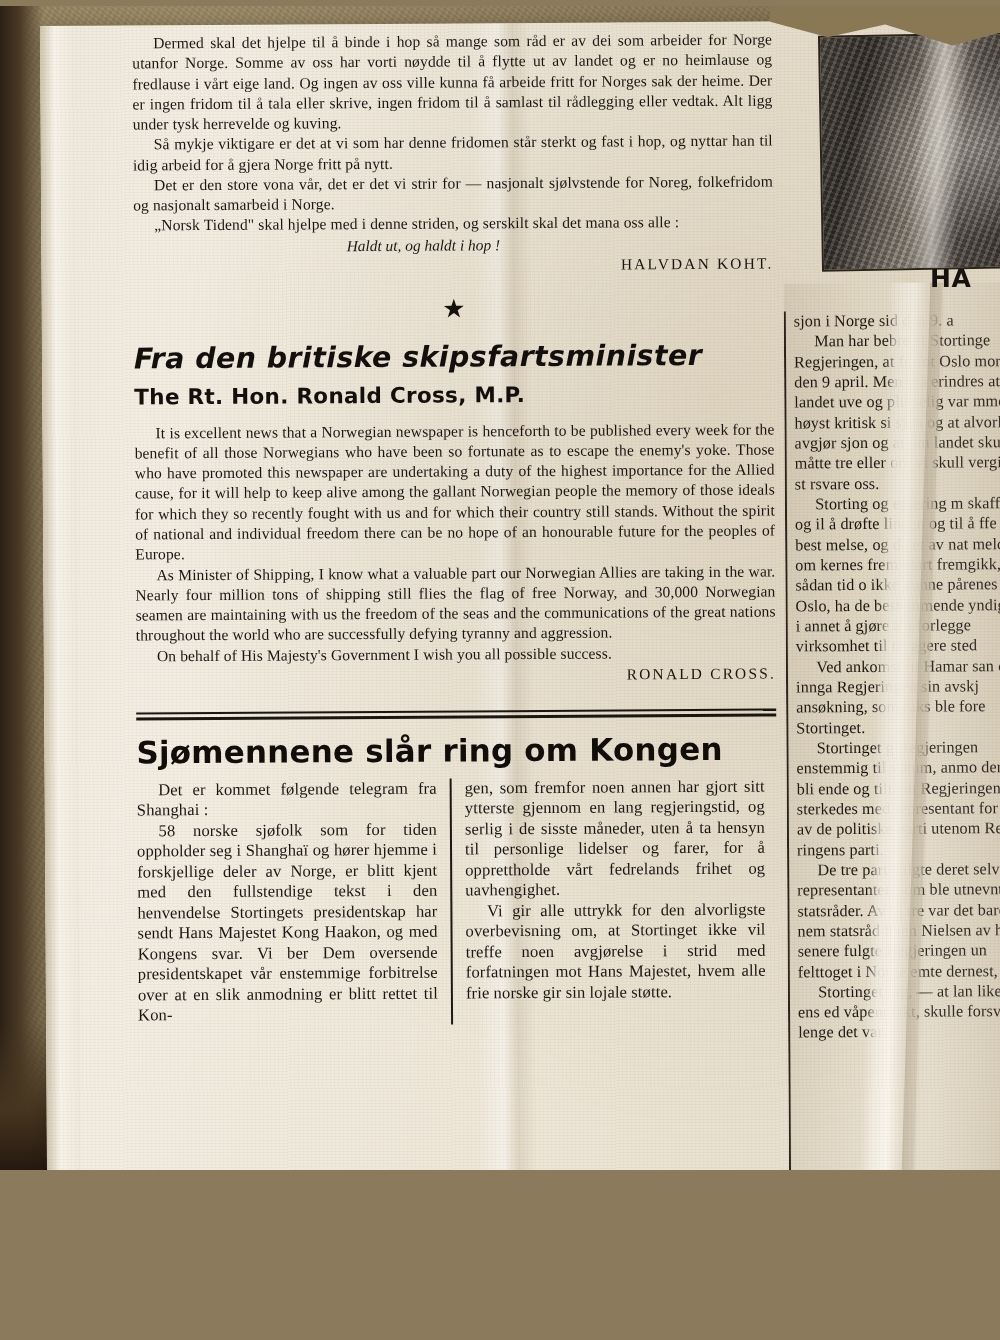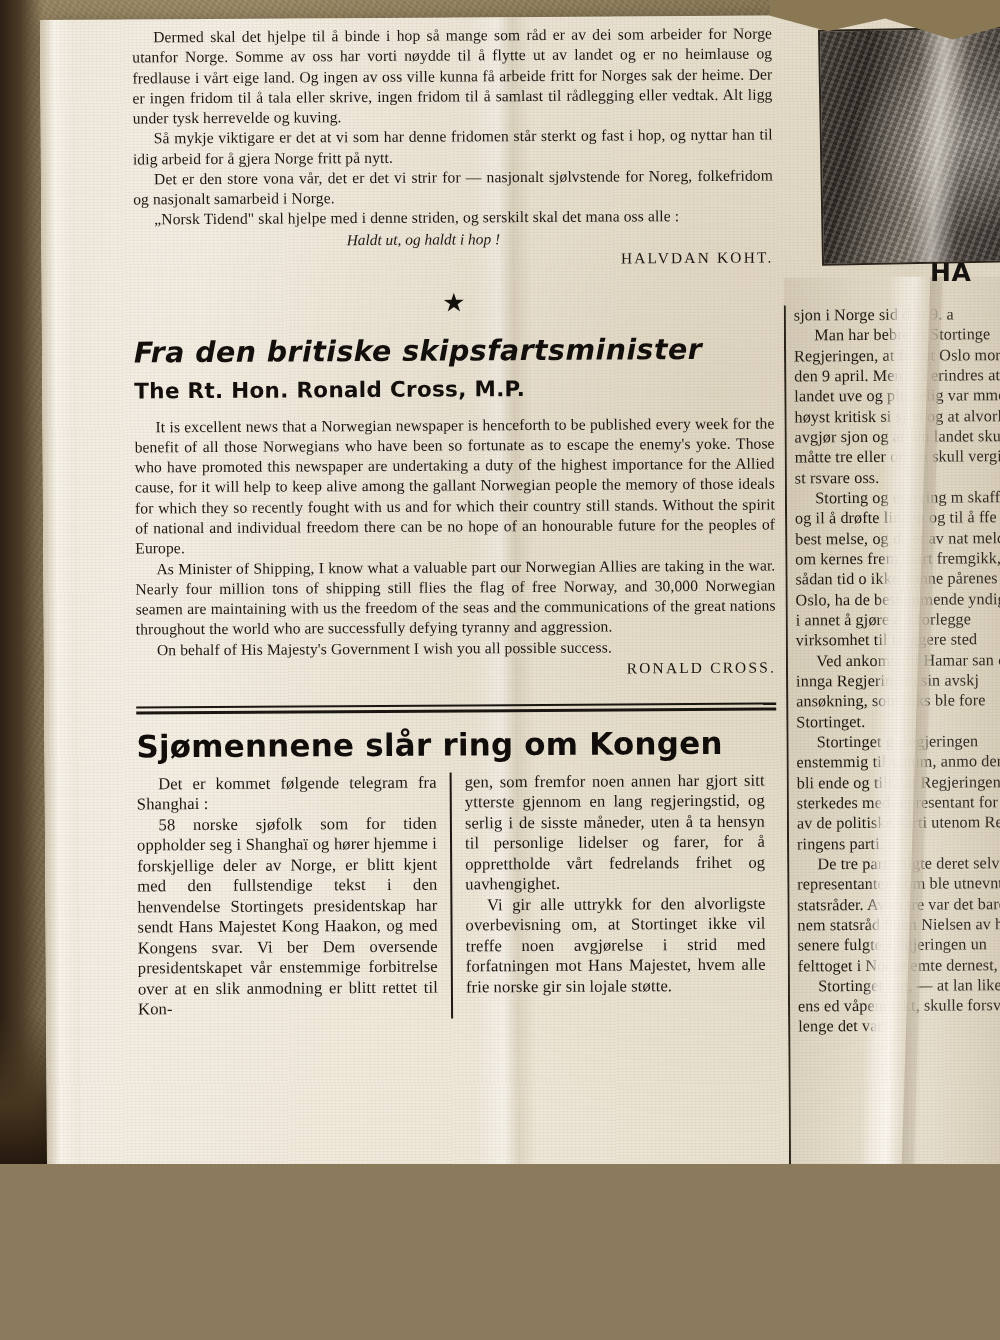--- a/index.html
+++ b/index.html
@@ -7,20 +7,21 @@
   body{
     width:1000px;height:1340px;overflow:hidden;
     background:#8d7category;
     background:#8c7a5c;
     font-family:"Liberation Serif", serif;
   }
   .scan{
     position:relative;width:1000px;height:1164px;overflow:hidden;
     background:
       radial-gradient(ellipse at 20% 10%, #9c8a66 0%, #8a7855 45%, #6f6045 100%);
+    margin-top: 6px;
   }
   
   .scan:before{
     content:"";position:absolute;inset:0;
     background-image:
       repeating-linear-gradient(37deg, rgba(255,255,255,.045) 0 2px, rgba(0,0,0,.045) 2px 4px),
       repeating-linear-gradient(118deg, rgba(255,255,255,.035) 0 3px, rgba(0,0,0,.035) 3px 6px);
     opacity:.85;pointer-events:none;
   }
   

